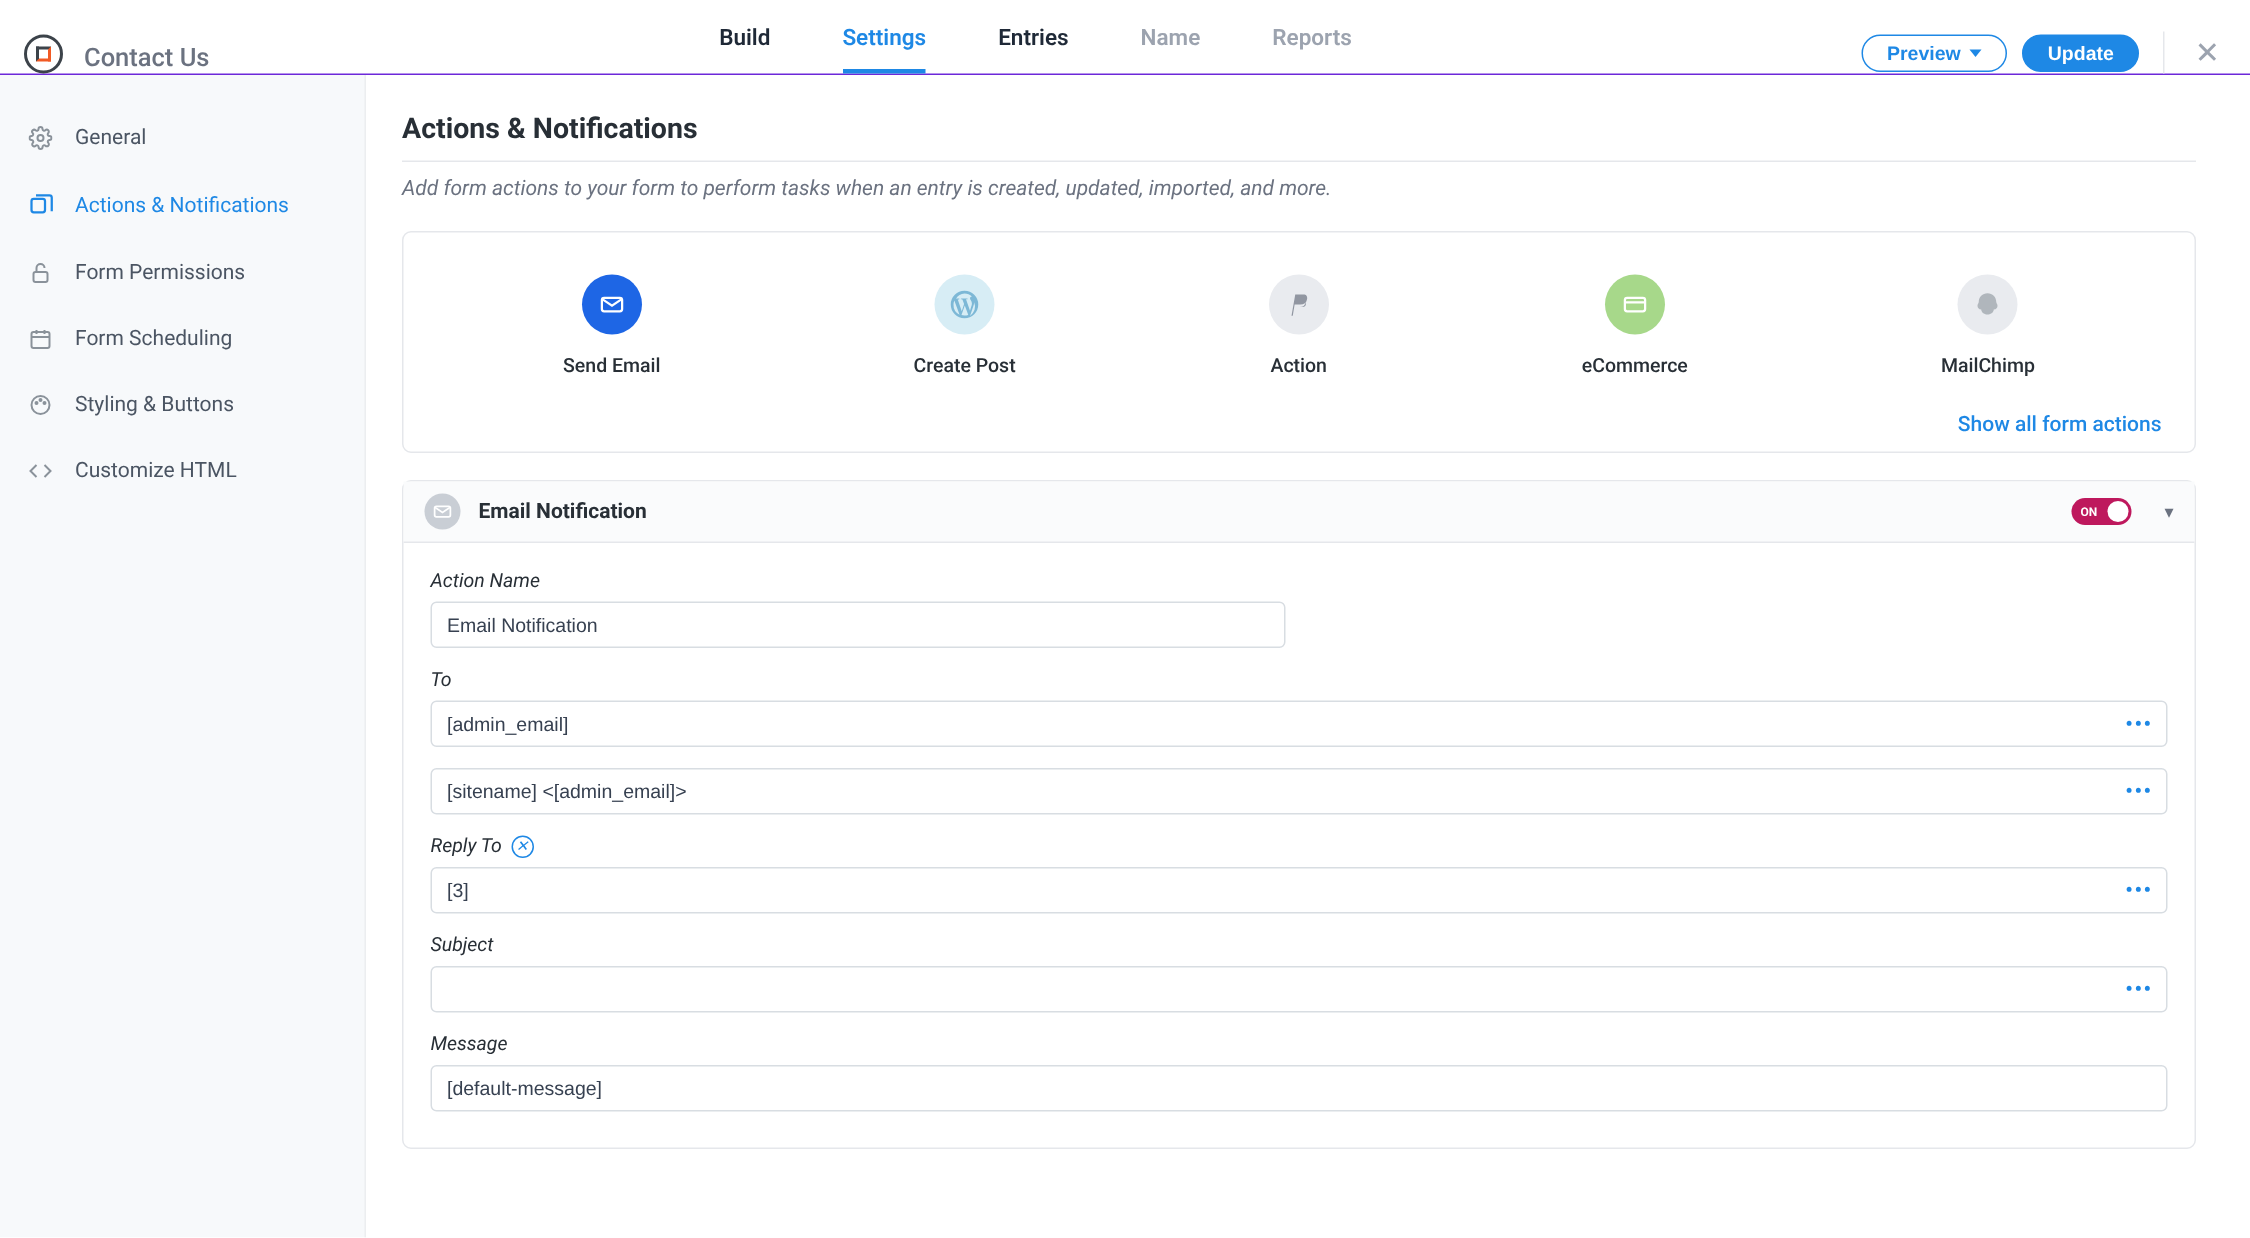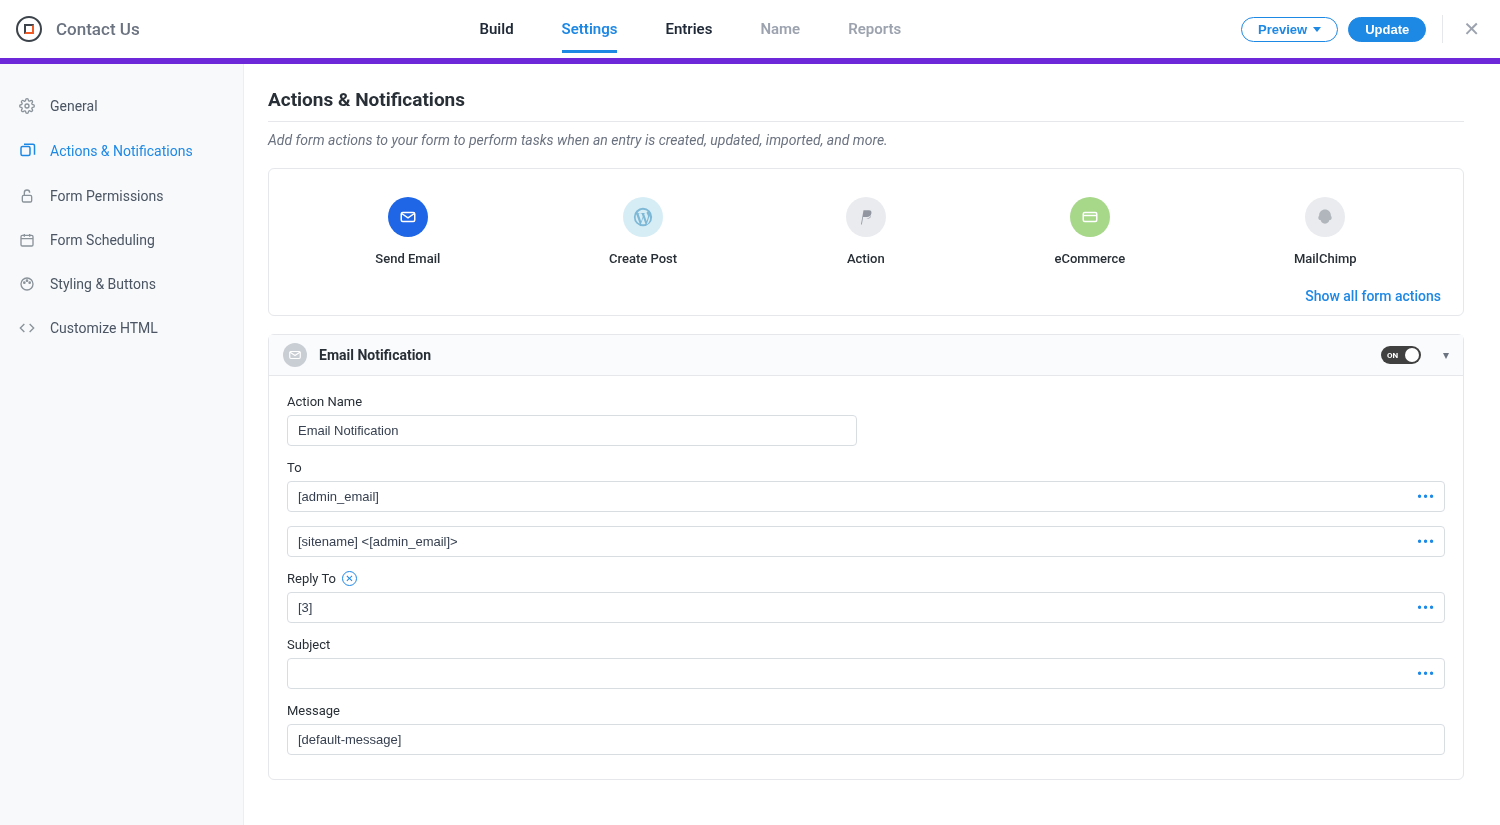--- a/index.html
+++ b/index.html
@@ -1,19 +1,19 @@
 <!DOCTYPE html>
 <html><head>
 <meta charset="utf-8">
 <style>
 * { box-sizing: border-box; margin: 0; padding: 0; }
 body { font-family: -apple-system, BlinkMacSystemFont, "Segoe UI", Roboto, Helvetica, Arial, sans-serif; background: #fff; color: #282f36; width: 1500px; height: 825px; overflow: hidden; }
 
 
-.topbar { display: flex; align-items: center; height: 64px; border-bottom: 6px solid #6d28d9; padding: 0 16px; }
+.topbar { display: flex; align-items: flex-end; height: 50px; border-bottom: 1px solid #6d28d9; padding: 0 16px; }
 .logo { width: 26px; height: 26px; border: 2px solid #3c434a; border-radius: 50%; display: flex; align-items: center; justify-content: center; margin-right: 14px; }
 .logo-inner { width: 10px; height: 10px; border: 2px solid #3c434a; border-bottom-color: #f15a24; border-right-color: #f15a24; }
 .form-title { font-size: 17px; font-weight: 500; color: #6b7280; }
 .tabs { flex: 1; display: flex; justify-content: center; gap: 48px; }
 .tab { font-size: 15px; font-weight: 600; color: #1f2937; cursor: pointer; padding: 14px 0 12px; border-bottom: 3px solid transparent; }
 .tab.active { color: #1e88e5; border-bottom-color: #1e88e5; }
 .tab.dim { color: #9ca3af; }
 .top-right { display: flex; align-items: center; gap: 10px; }
 .btn { border-radius: 16px; padding: 4px 16px; font-size: 13px; font-weight: 600; cursor: pointer; }
 .btn-preview { background: #fff; border: 1px solid #1e88e5; color: #1e88e5; display: inline-flex; align-items: center; gap: 6px; }
@@ -53,28 +53,28 @@
 .c-mc { background: #e9ebef; color: #8a929a; }
 .action-label { font-size: 13px; color: #282f36; font-weight: 500; }
 
 .show-all { text-align: right; padding-top: 6px; }
 .show-all a { color: #1e88e5; font-size: 14px; font-weight: 500; text-decoration: none; }
 
 .accordion { border: 1px solid #e5e7eb; border-radius: 6px; margin-top: 18px; }
 .acc-head { display: flex; align-items: center; gap: 12px; padding: 8px 14px; border-bottom: 1px solid #e5e7eb; background: #fafbfc; }
 .acc-icon { width: 24px; height: 24px; border-radius: 50%; background: #c9ced5; display: flex; align-items: center; justify-content: center; color: #fff; font-size: 13px; }
 .acc-title { font-weight: 700; font-size: 14px; flex: 1; }
-.toggle { width: 40px; height: 18px; background: #404040; border-radius: 10px; position: relative; display: flex; align-items: center; padding: 0 3px; }
+.toggle { width: 40px; height: 18px; background: #be185d; border-radius: 10px; position: relative; display: flex; align-items: center; padding: 0 3px; }
 .toggle .label { color: #fff; font-size: 8px; font-weight: 700; margin-left: 3px; }
 .toggle .knob { position: absolute; right: 2px; width: 14px; height: 14px; background: #fff; border-radius: 50%; }
 .chevdown { color: #6b7280; font-size: 12px; margin-left: 10px; }
 
 .acc-body { padding: 18px 18px 10px; }
 .field { margin-bottom: 14px; }
-.field-row { display: flex; align-items: center; justify-content: space-between; margin-bottom: 6px; }
+.field-row { display: flex; align-items: center; justify-content: space-between; margin-bottom: 6px; font-style: italic; }
 .field label { font-size: 13px; color: #282f36; display: inline-flex; align-items: center; gap: 6px; }
 .field input { width: 100%; border: 1px solid #d8dde2; border-radius: 4px; padding: 7px 10px; font-size: 13px; color: #374151; outline: none; }
 .field.half input { max-width: 570px; }
 .input-wrap { position: relative; }
 .dots { position: absolute; right: 10px; top: 50%; transform: translateY(-50%); color: #1e88e5; letter-spacing: 1px; cursor: pointer; font-weight: 700; font-size: 14px; }
 .ccbcc { display: flex; gap: 6px; }
 .pill { border: 1px solid #d1e6f8; background: #f1f8fe; color: #1e88e5; border-radius: 4px; padding: 2px 8px; font-size: 11px; font-weight: 600; cursor: pointer; }
 .del-circle { width: 15px; height: 15px; border: 1.5px solid #1e88e5; border-radius: 50%; display: inline-flex; align-items: center; justify-content: center; color: #1e88e5; font-size: 10px; line-height: 1; cursor: pointer; }
 
 svg { display: block; }

